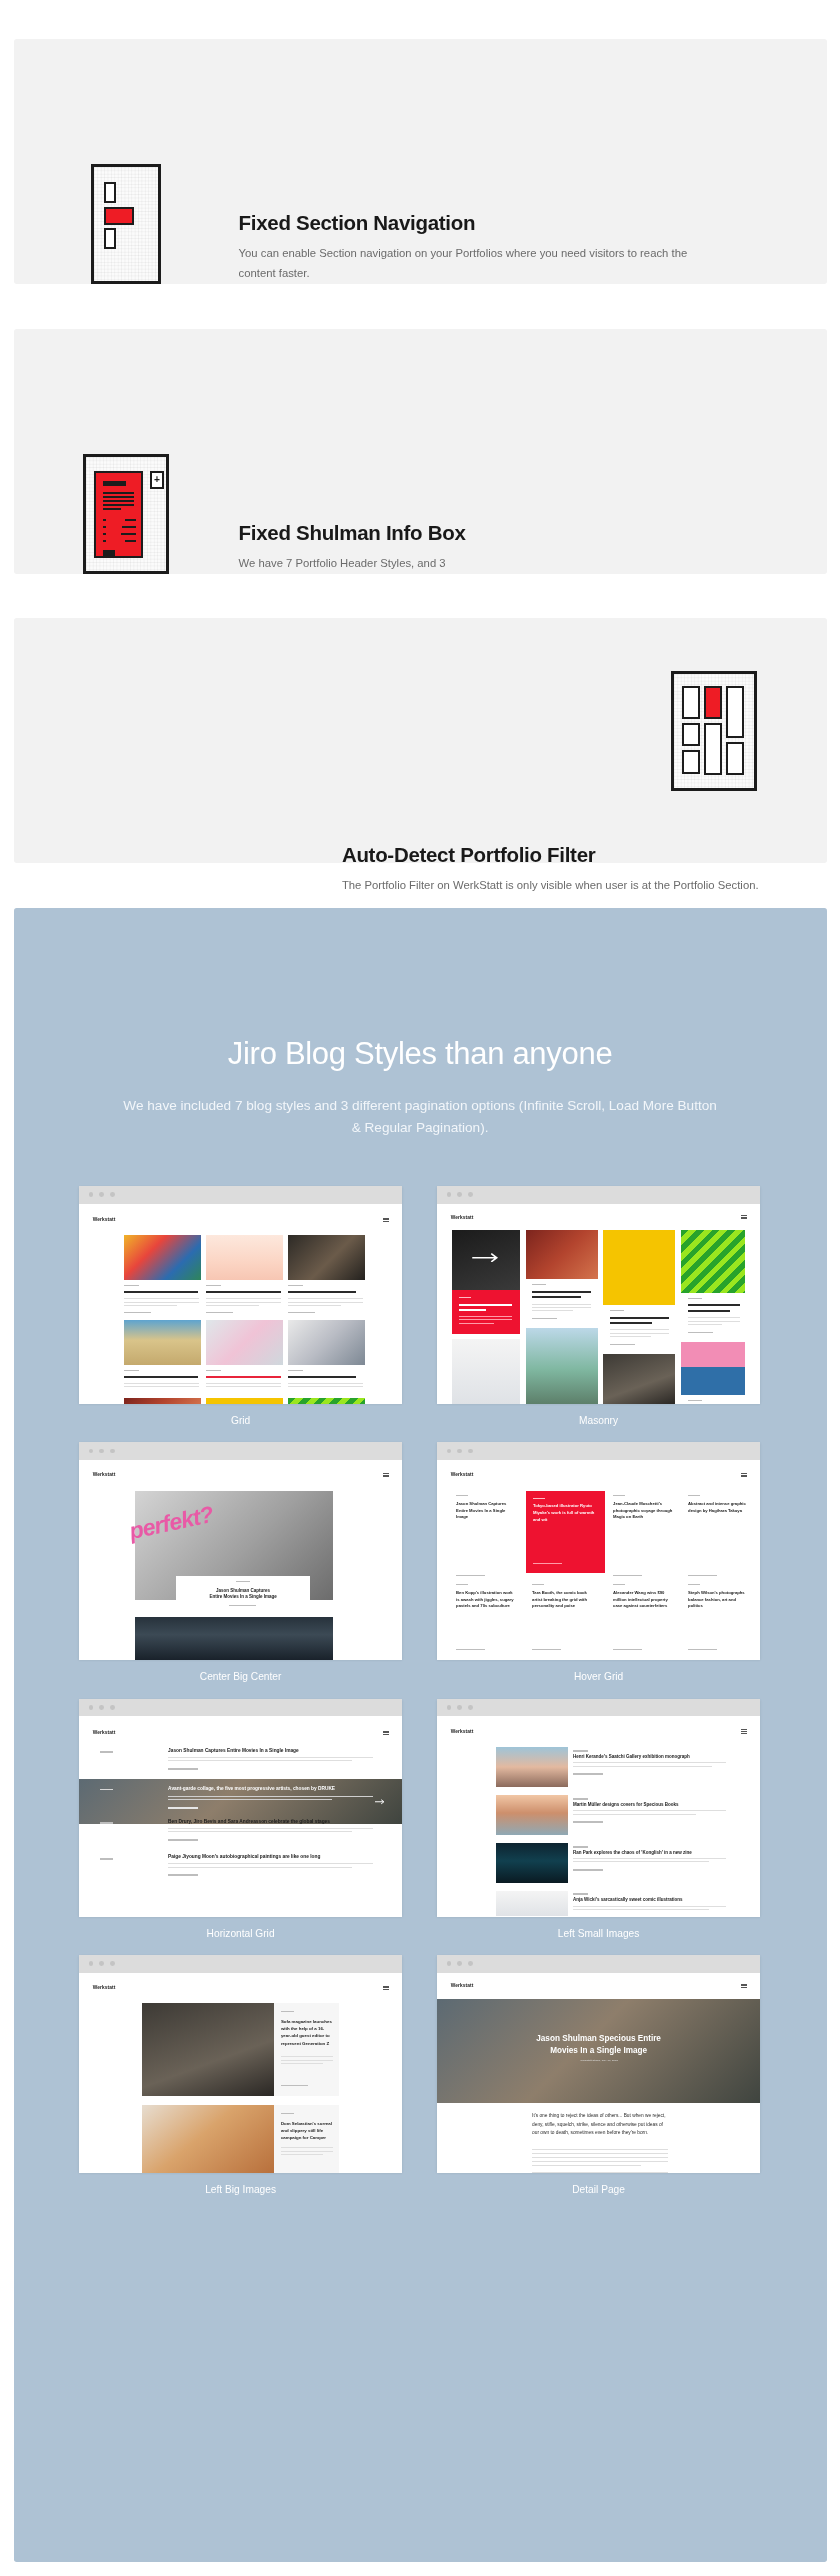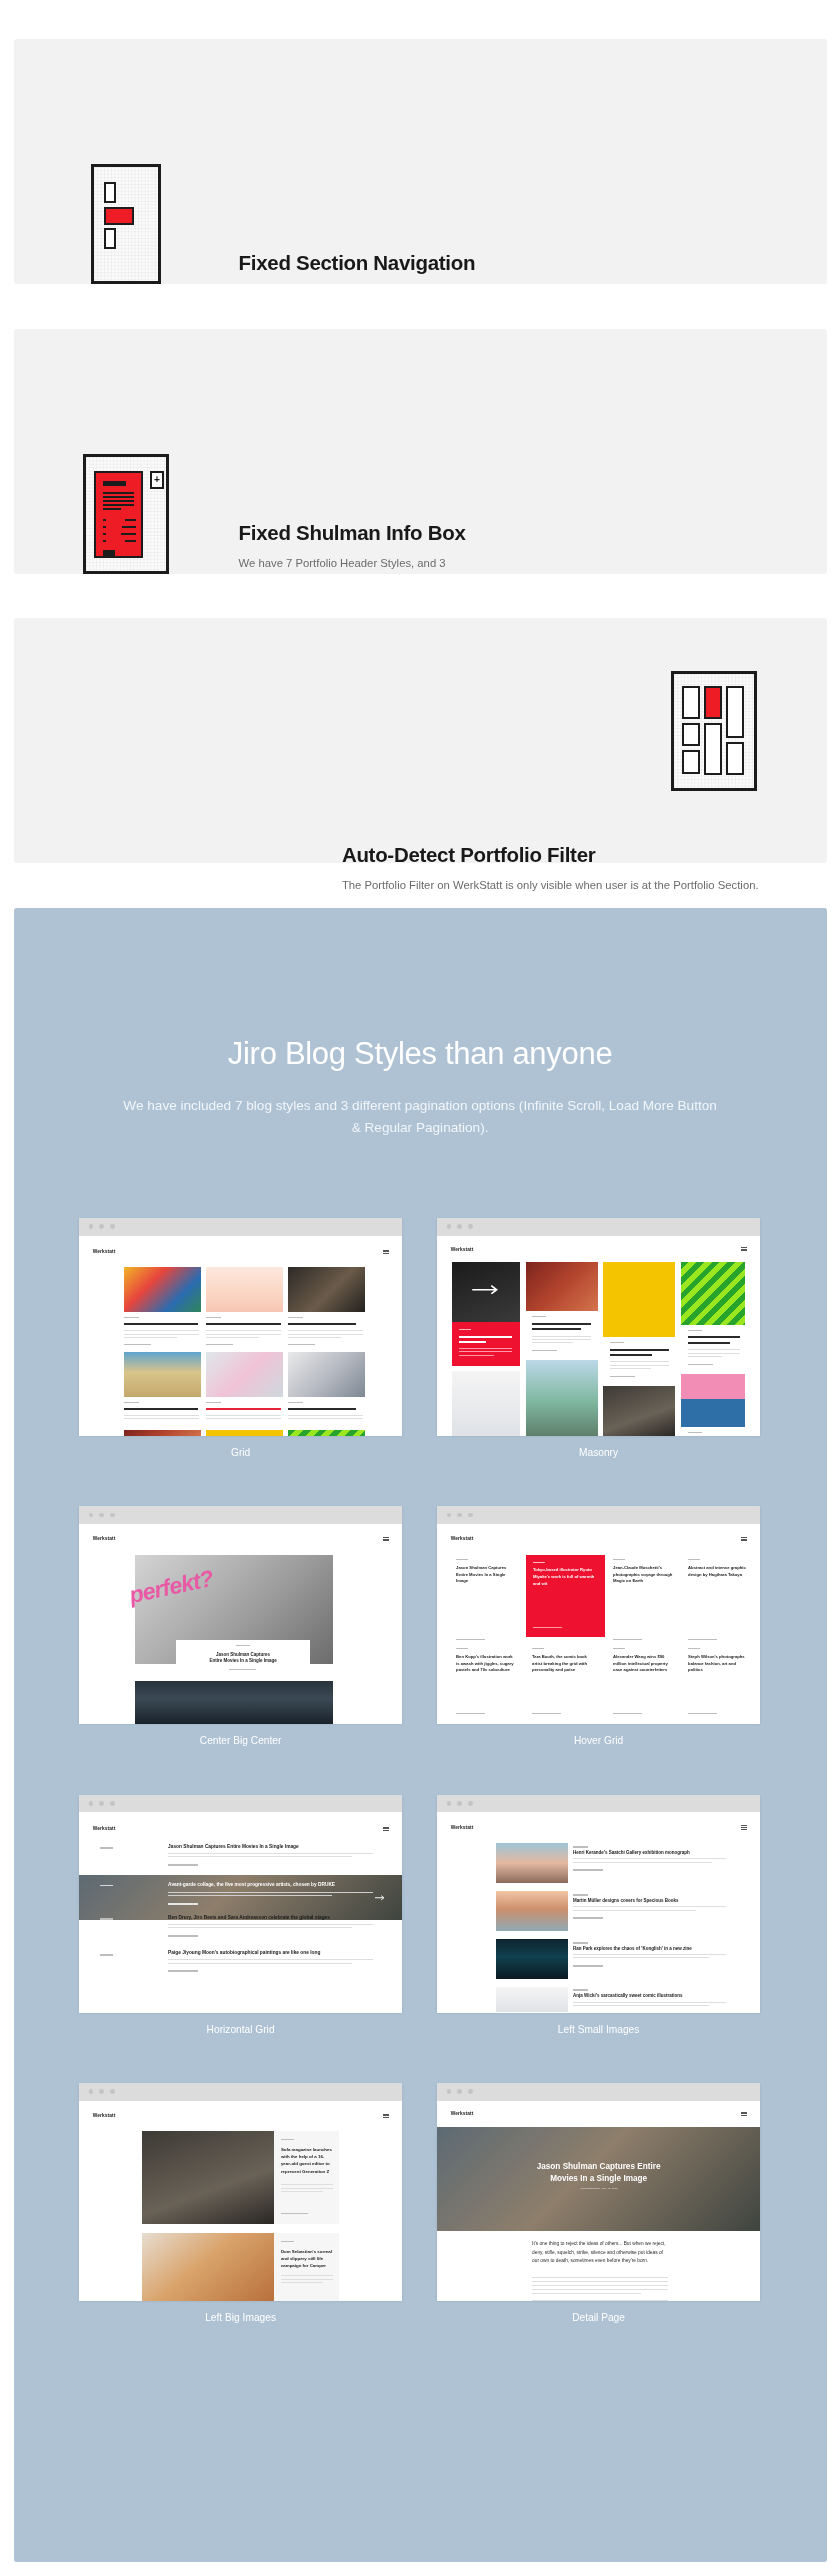--- a/index.html
+++ b/index.html
@@ -119,21 +119,21 @@
 
   
   .thumb-grid {
     margin: 46px auto 0;
     width: 682px;
     display: grid;
     grid-template-columns: 323px 323px;
     column-gap: 35px;
     row-gap: 16.4px;
   }
-  .thumb-cell { width: 323px; margin-top: 32px; }
+  .thumb-cell { width: 323px; }
   .browser {
     width: 323px; height: 218px;
     background: #ffffff;
     box-shadow: 0 0.7px 2.7px rgba(0,0,0,.10);
     overflow: hidden;
     position: relative;
   }
   .browser-bar {
     height: 17.7px; background: #dcdcdc;
     display: flex; align-items: center; padding-left: 9.5px; gap: 6.1px;
@@ -193,20 +193,21 @@
 <section class="feature-block" style="top:39px; height:245px;">
   <div class="feature-icon-wrap">
     <div class="art icon1">
       <span class="art-cell c1"></span>
       <span class="art-cell c2 red"></span>
       <span class="art-cell c3"></span>
     </div>
   </div>
   <div class="feature-text">
     <h2 class="feature-title">Fixed Section Navigation</h2>
+    <p class="feature-desc">You can enable Section navigation on your Portfolios where you need visitors to reach the content faster.</p>
   </div>
 </section>
 
 <section class="feature-block" style="top:329px; height:245px;">
   <div class="feature-icon-wrap">
     <div class="art icon2">
       <span class="panel">
         <span class="bar" style="left:6.8px; top:8.2px; width:23px; height:4.8px;"></span>
         <span class="bar" style="left:6.8px; top:19px; width:31px; height:1.4px;"></span>
         <span class="bar" style="left:6.8px; top:23px; width:31px; height:1.4px;"></span>
@@ -620,21 +621,21 @@
           <div class="site-head" style="margin-top:3.4px;">
             <span class="site-logo">Werkstatt</span>
             <span class="burger">
                 <i></i>
                 <i></i>
                 <i></i>
               </span>
           </div>
           <span class="ph g23" style="left:0; top:26px; width:323px; height:104px;"></span>
           <div class="overlay-title" style="left:41px; top:60px; width:241px; font-size:8.2px; line-height:1.45;">
-            <div>Jason Shulman Captures Entire</div>
+            <div>Jason Shulman Specious Entire</div>
             <div>Movies In a Single Image</div>
           </div>
           <div style="position:absolute; left:113px; top:86px; width:98px; text-align:center; font-size:2.5px; color:#e7e7e7; letter-spacing:0.1px;">Werkstatt Studio, July 16, 2018</div>
           <div style="position:absolute; left:95px; top:139px; width:136px; font-size:4.8px; color:#2b2b2b; line-height:1.85;">It's one thing to reject the ideas of others... But when we reject, deny, stifle, squelch, strike, silence and otherwise put ideas of our own to death, sometimes even before they're born.</div>
           <span class="ln tiny" style="left:95px; top:176px; width:136px;"></span>
           <span class="ln tiny" style="left:95px; top:180px; width:136px;"></span>
           <span class="ln tiny" style="left:95px; top:184px; width:136px;"></span>
           <span class="ln tiny" style="left:95px; top:188px; width:136px;"></span>
           <span class="ln tiny" style="left:95px; top:192px; width:109px;"></span>
           <span class="ln tiny" style="left:95px; top:199px; width:136px;"></span>

